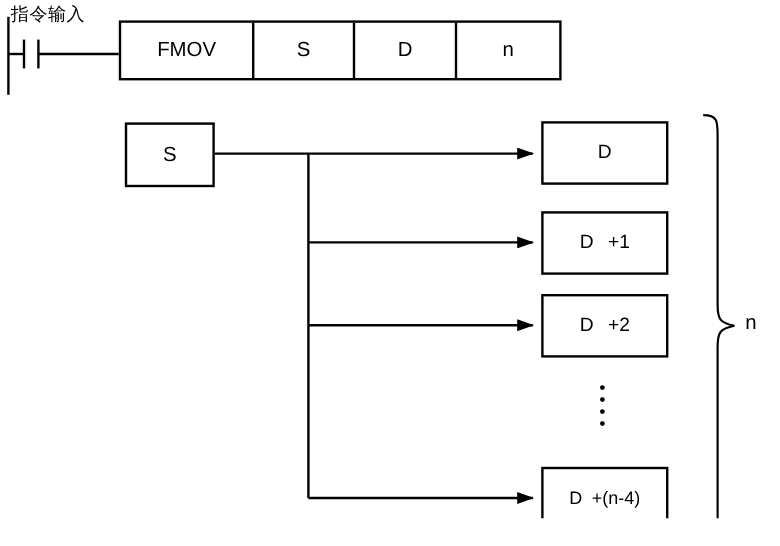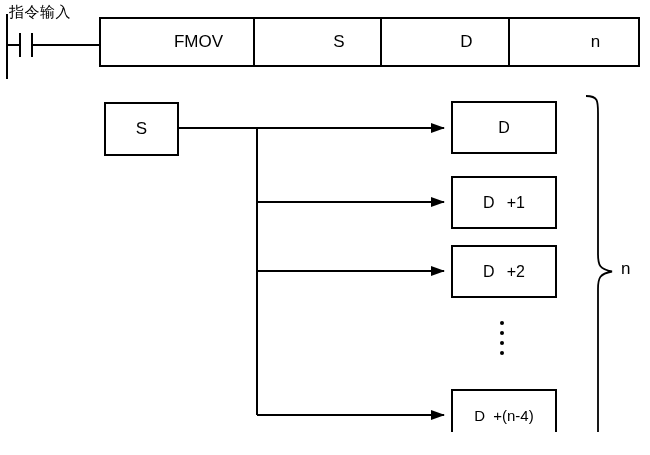--- a/index.html
+++ b/index.html
@@ -16,21 +16,21 @@
     position:absolute;left:9px;top:3px;
     font-size:15px;letter-spacing:0.5px;
     font-family:"Liberation Sans", sans-serif;
   }
   .instr-row{
     position:absolute;left:99px;top:17px;height:50px;
     display:flex;border:2px solid #000;background:#fff;box-sizing:border-box;
   }
   .cell{
     display:flex;align-items:center;justify-content:center;
-    font-size:17px;border-right:2px solid #000;box-sizing:border-box;height:100%;margin-left:43px;
+    font-size:17px;border-right:2px solid #000;box-sizing:border-box;height:100%;
   }
   .cell:last-child{border-right:none;}
   .w-fmov{width:111px}
   .w-s{width:84px}
   .w-d{width:85px}
   .w-n{width:85px}
   .sbox{
     position:absolute;left:104px;top:102px;width:75px;height:54px;
     border:2px solid #000;background:#fff;box-sizing:border-box;
     display:flex;align-items:center;justify-content:center;font-size:17px;

